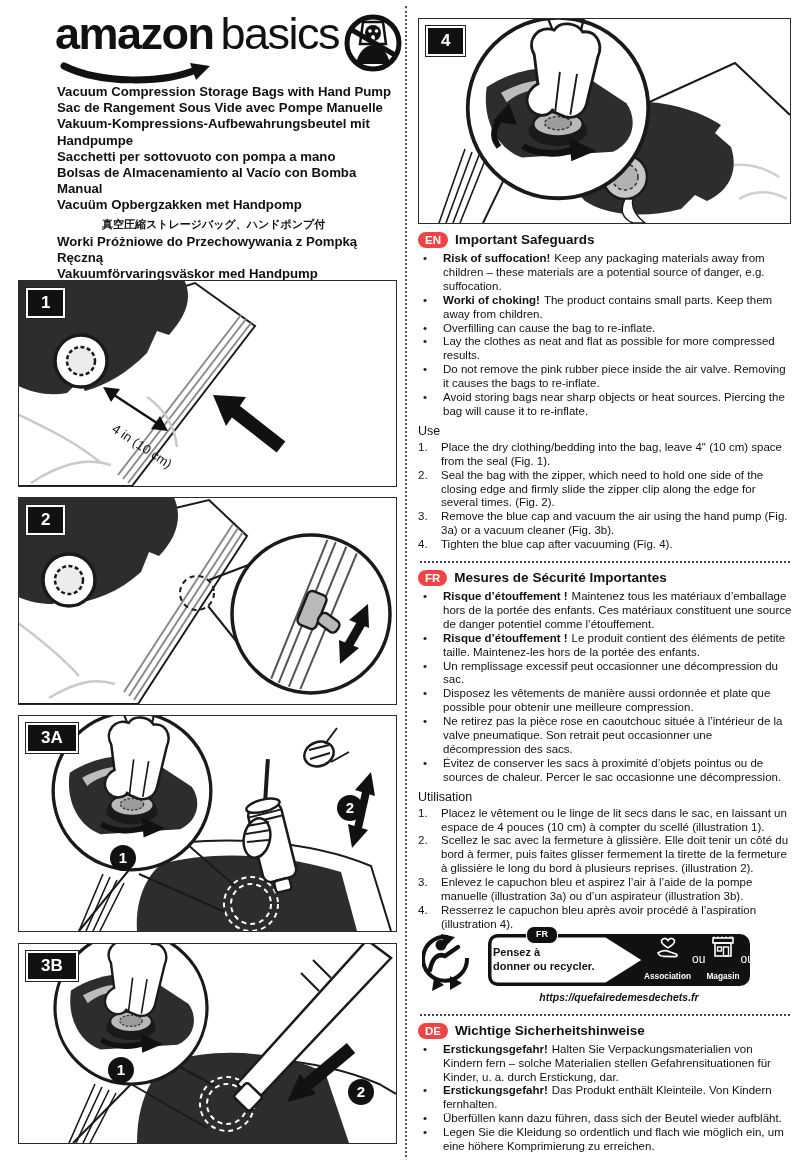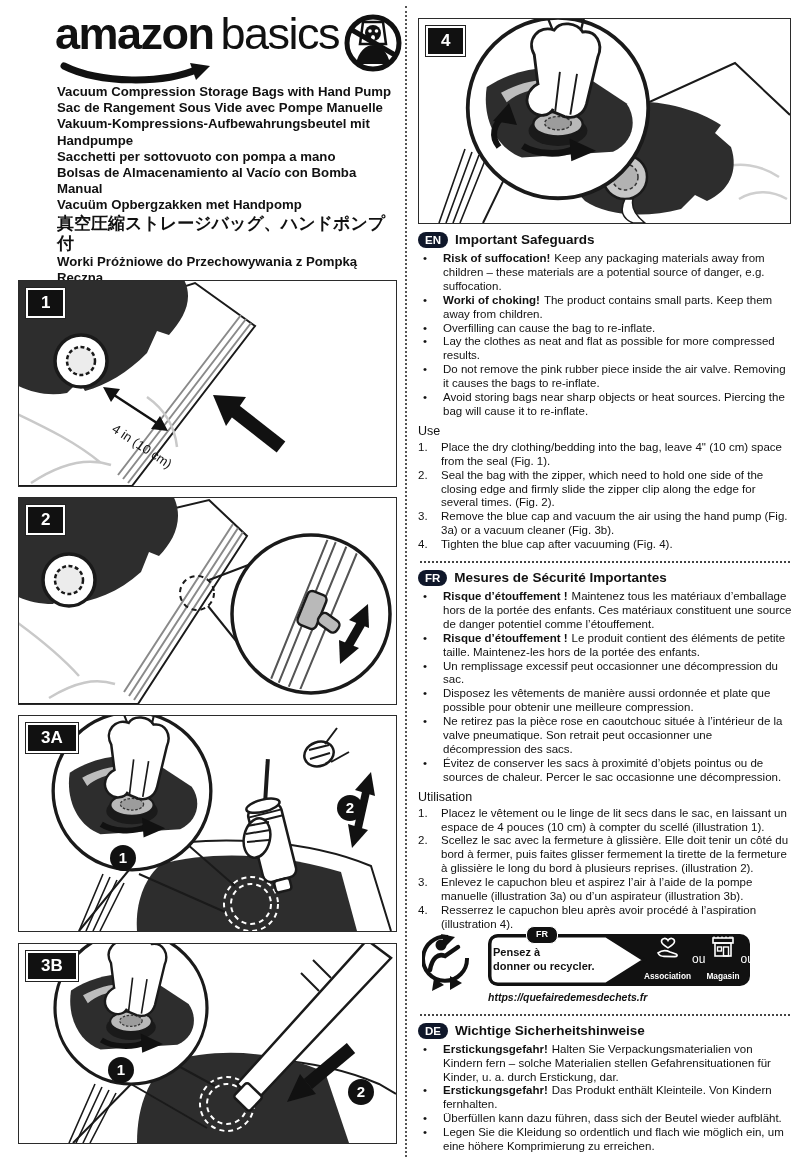--- a/index.html
+++ b/index.html
@@ -10,39 +10,39 @@
 
   
   .brand{position:absolute;left:55px;top:8px;font-size:45px;letter-spacing:-1.5px;white-space:nowrap;}
   .brand-bold{font-weight:bold;}
   .brand-light{font-weight:normal;margin-left:7px;}
   .smile{position:absolute;left:60px;top:62px;}
   .nochild{position:absolute;left:342px;top:12px;}
 
   .titles{position:absolute;left:57px;top:84px;width:345px;font-weight:bold;
           font-size:13.2px;line-height:16.2px;}
-  .titles .jp{font-size:17px;line-height:20px;}
+  .titles .jp{font-size:11px;line-height:20px;margin-left:45px;}
   .models{margin-top:3px;}
 
   
   .fig{position:absolute;border:1.5px solid #2b2b2b;background:#fff;overflow:hidden;}
   .fig svg{display:block;}
   #fig1{left:18px;top:280px;width:377px;height:205px;}
   #fig2{left:18px;top:497px;width:377px;height:206px;}
   #fig3a{left:18px;top:715px;width:377px;height:215px;}
   #fig3b{left:18px;top:943px;width:377px;height:199px;}
   #fig4{left:418px;top:18px;width:371px;height:204px;}
   .fig-label{position:absolute;top:7px;left:7px;background:#111;color:#fff;font-weight:bold;
              font-size:17px;padding:3px 13px;border:2px solid #fff;outline:1.5px solid #222;}
   svg text{font-family:"Liberation Sans",sans-serif;}
 
   
   .rcol{position:absolute;left:418px;top:230px;width:374px;font-size:11.5px;line-height:13.9px;}
   .sec-head{display:flex;align-items:center;gap:7px;font-size:13.5px;font-weight:bold;margin:2px 0 4px;}
-  .lang-badge{background:#0f172a;color:#fff;font-size:11.5px;font-weight:bold;padding:0 7px;
+  .lang-badge{background:#ef4444;color:#fff;font-size:11.5px;font-weight:bold;padding:0 7px;
               height:16px;line-height:16px;border-radius:9px;display:inline-block;}
   ul.bullets,ol.steps{list-style:none;margin:0;padding:0;}
   .b-item{display:flex;}
   .b-mark{width:10px;margin:0 10px 0 5px;}
   .b-text{flex:1;}
   .b-text b{margin-right:4px;}
   .sub-head{font-weight:normal;font-size:12.5px;margin:6px 0 2px;}
   .steps li{display:flex;}
   .s-num{width:23px;}
   .s-text{flex:1;}
@@ -54,21 +54,21 @@
   .band-wrap{position:relative;}
   .band{position:relative;width:262px;height:52px;background:#111;border-radius:10px;}
   .band-white{position:absolute;left:0;top:0;}
   .band-msg{position:absolute;left:5px;top:11px;font-weight:bold;font-size:11px;line-height:14px;color:#111;}
   .band-pill{position:absolute;left:38px;top:-8px;background:#111;color:#fff;font-size:9px;
              font-weight:bold;padding:1px 9px;border-radius:8px;border:1.5px solid #fff;}
   .band-opts{position:absolute;left:156px;right:8px;top:3px;bottom:3px;display:flex;
              align-items:center;justify-content:space-between;color:#fff;}
   .opt{display:flex;flex-direction:column;align-items:center;gap:10px;font-size:8.3px;font-weight:bold;}
   .ou{font-size:12px;margin:0 1px;}
-  .band-url{font-weight:bold;font-style:italic;font-size:10.5px;margin:5px 0 0 0;text-align:left;width:262px;}
+  .band-url{font-weight:bold;font-style:italic;font-size:10.5px;margin:5px 0 0 0;text-align:center;width:262px;}
 </style>
 </head>
 <body>
 
 <svg width="0" height="0" style="position:absolute" aria-hidden="true">
   <defs>
     <g id="valve">
       <circle cx="30" cy="30" r="26" fill="#fff" stroke="#1a1a1a" stroke-width="3.5"></circle>
       <circle cx="30" cy="30" r="14" fill="#ececec" stroke="#1a1a1a" stroke-width="2.5" stroke-dasharray="4 2.5"></circle>
     </g>

